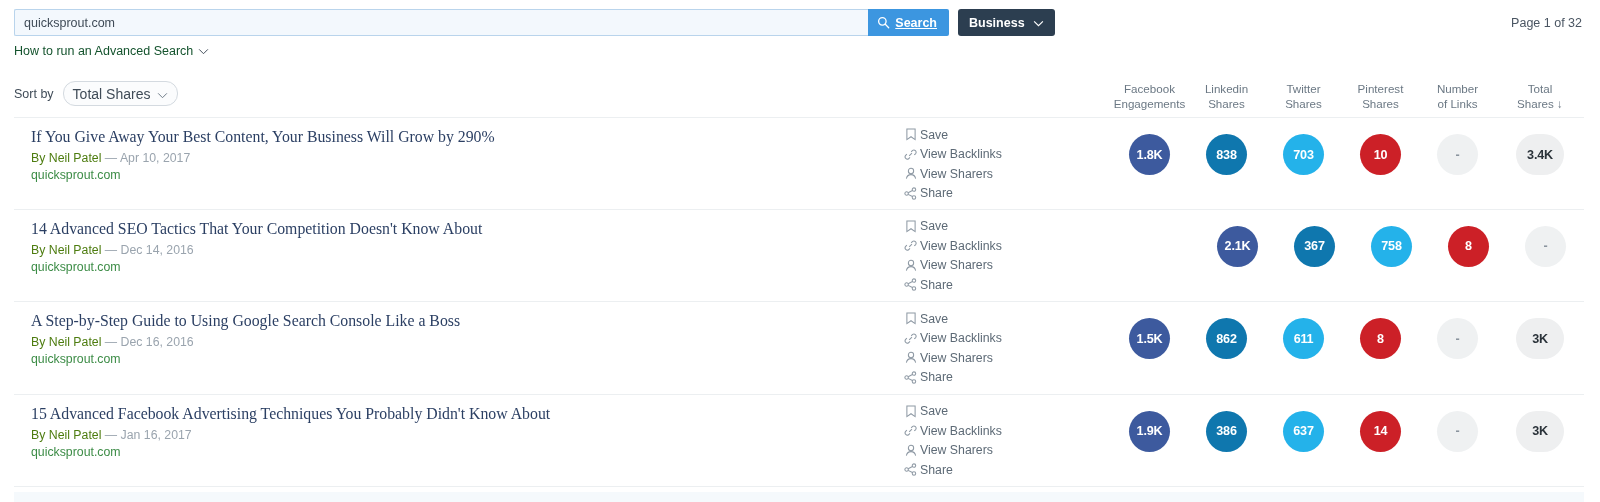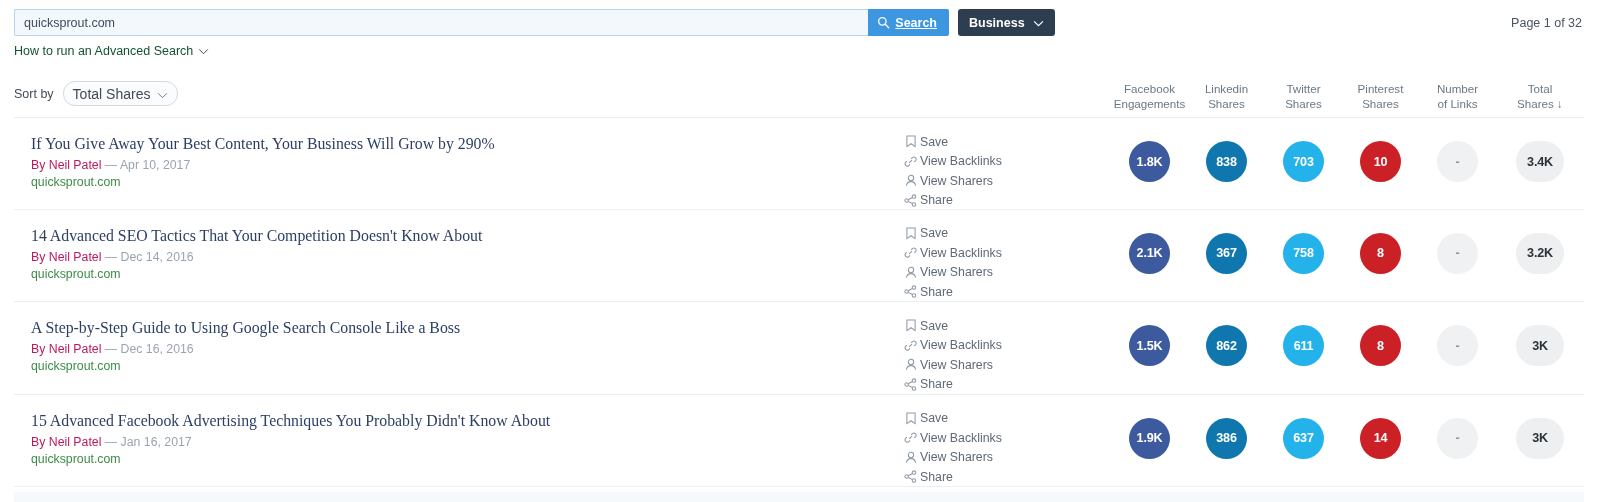--- a/index.html
+++ b/index.html
@@ -144,39 +144,39 @@
   .mh span { display: block; white-space: nowrap; }
   .mh.total { width: 88px; }
 
   
   .results { padding: 0 16px 0 14px; }
   .row {
     display: flex;
     align-items: flex-start;
     border-bottom: 1px solid #eceff1;
     height: 92.5px;
-    padding-top: 13px;
+    padding-top: 6px;
   }
   .row:first-child { border-top: 1px solid #eceff1; }
 
   .info { width: 890px; padding-left: 17px; padding-top: 3px; }
   .title {
     font-family: "Liberation Serif", serif;
     font-size: 15.8px;
     color: #2b3f63;
     line-height: 19px;
     margin: 0 0 5px 0;
     cursor: pointer;
   }
   .byline {
     font-size: 12.3px;
     color: #9aa4ae;
     margin-bottom: 3px;
   }
-  .byline .author { color: #be185d; }
+  .byline .author { color: #4d7c0f; }
   .domain {
     font-size: 12.3px;
     color: #3c8c46;
     cursor: pointer;
   }
 
   .actions {
     width: 160px;
     padding-top: 1px;
   }
@@ -449,23 +449,20 @@
           </div>
           <div class="mcell">
             <div class="bubble" style="background: rgb(36, 178, 234);">758</div>
           </div>
           <div class="mcell">
             <div class="bubble" style="background: rgb(204, 32, 39);">8</div>
           </div>
           <div class="mcell">
             <div class="bubble links">-</div>
           </div>
-          <div class="mcell total">
-            <div class="bubble total">3.2K</div>
-          </div>
         </div>
       </div>
       <div class="row">
         <div class="info">
           <div class="title">A Step-by-Step Guide to Using Google Search Console Like a Boss</div>
           <div class="byline"><span class="author">By Neil Patel</span> <span>—</span> <span>Dec 16, 2016</span></div>
           <div class="domain">quicksprout.com</div>
         </div>
         <div class="actions">
           <div class="action">

